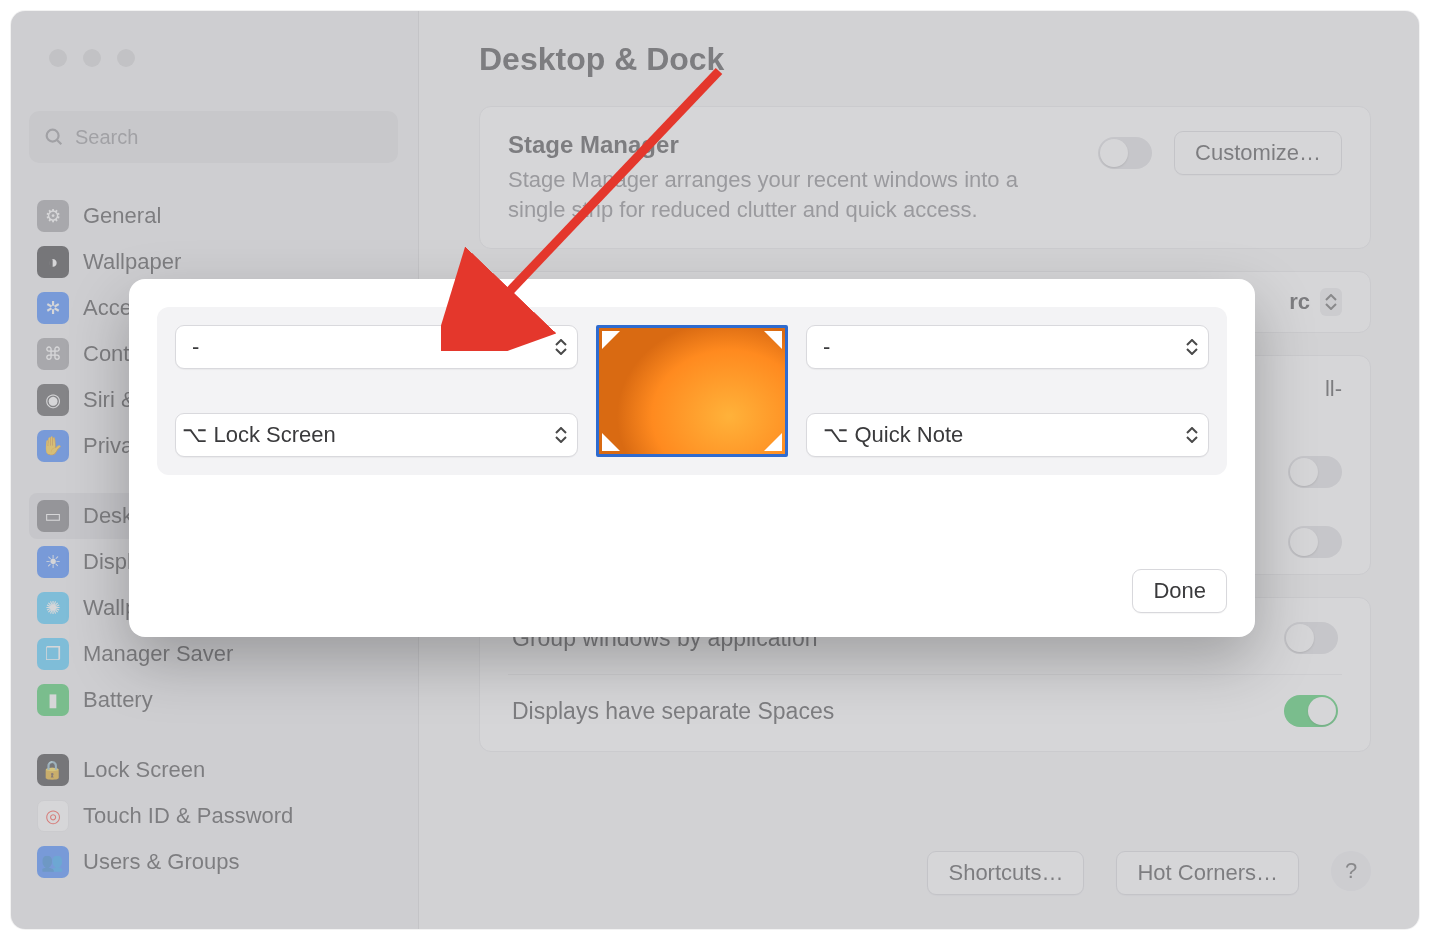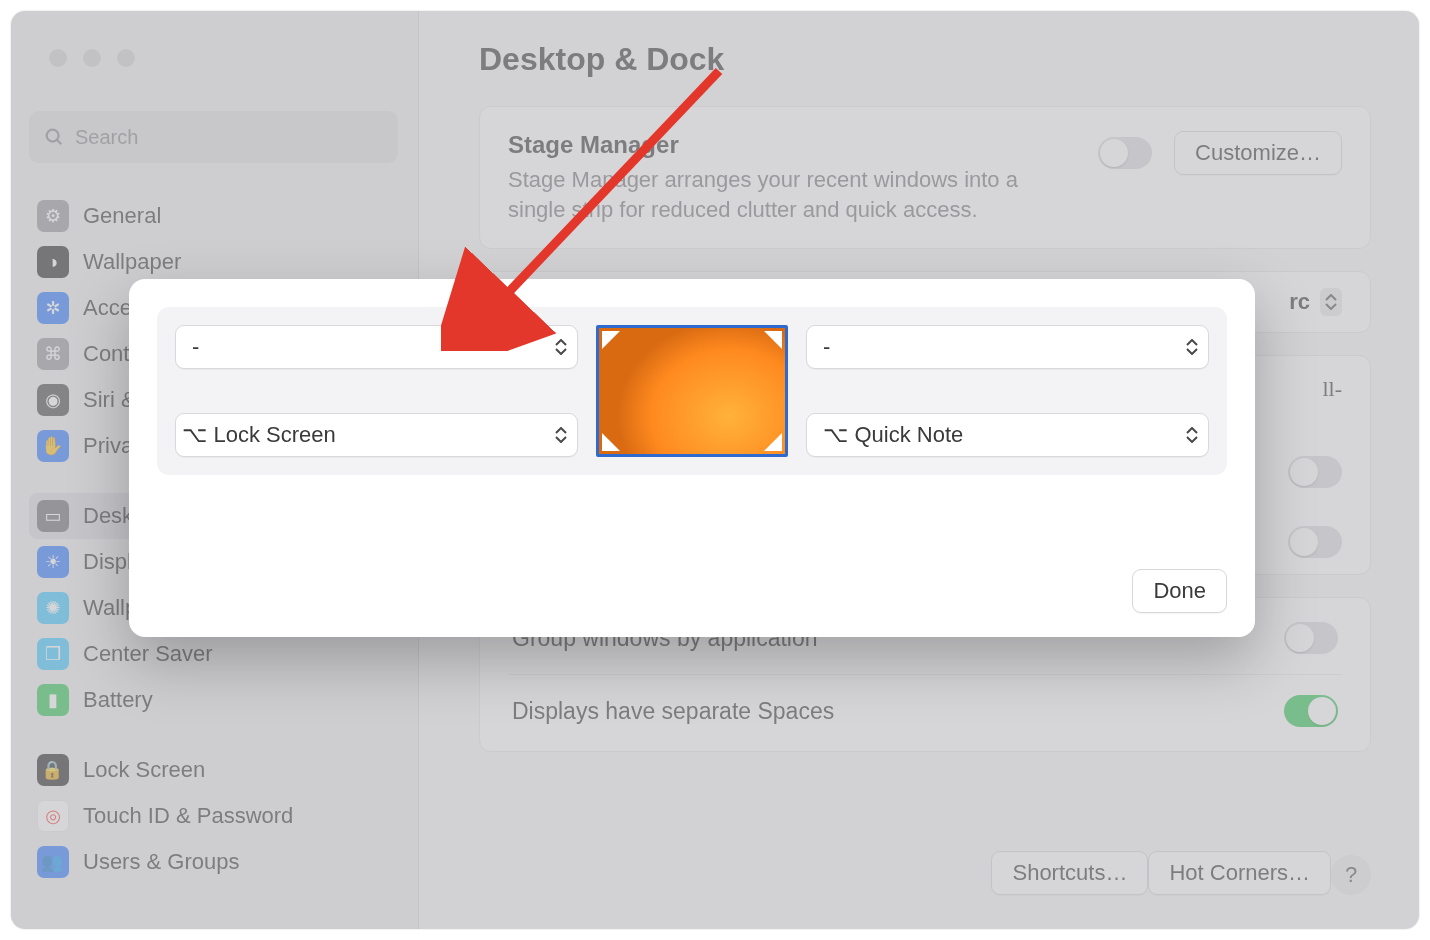--- a/index.html
+++ b/index.html
@@ -74,21 +74,21 @@
   .setting-row {
     display:flex; align-items:center; justify-content:space-between;
     padding:20px 4px; font-size:23px; color:#3a3a3c;
     border-top:1px solid #ececee;
   }
   .setting-row:first-child{ border-top:none;justify-content:space-between; }
   .chevy {
     width:22px; height:28px; display:flex; flex-direction:column; align-items:center; justify-content:center;
     background:#e8e8eb; border-radius:6px; color:#555;
   }
-  .footer-btns { position:absolute; right:48px; bottom:34px; display:flex; gap:0; align-items:flex-end; }
+  .footer-btns { position:absolute; right:48px; bottom:34px; display:flex; gap:32px; align-items:flex-start; }
   .help-btn {
     width:40px; height:40px; border-radius:50%; background:#eaeaee;
     display:flex; align-items:center; justify-content:center; font-size:22px; color:#555;
   }
   
   .overlay {
     position:absolute; inset:0; background:rgba(180,180,184,.55);
   }
   .modal {
     position:absolute; left:118px; top:268px; width:1126px; height:358px;
@@ -187,21 +187,21 @@
         <div class="nav-item">
           <div class="nav-icon" style="background: rgb(47, 123, 255);">☀︎</div>
           <span>Displays</span>
         </div>
         <div class="nav-item">
           <div class="nav-icon" style="background: rgb(63, 200, 255);">✺</div>
           <span>Wallpaper</span>
         </div>
         <div class="nav-item">
           <div class="nav-icon" style="background: rgb(63, 200, 255);">❒</div>
-          <span>Center Saver</span>
+          <span>Manager Saver</span>
         </div>
         <div class="nav-item">
           <div class="nav-icon" style="background: rgb(52, 199, 89);">▮</div>
           <span>Battery</span>
         </div>
         <div class="nav-gap"></div>
         <div class="nav-item">
           <div class="nav-icon" style="background: rgb(43, 43, 45);">🔒</div>
           <span>Lock Screen</span>
         </div>
@@ -240,21 +240,21 @@
               <path d="M1 6 L6 1 L11 6" stroke="#555" stroke-width="2" fill="none"></path>
             </svg>
           <svg width="12" height="8" viewBox="0 0 12 8">
               <path d="M1 2 L6 7 L11 2" stroke="#555" stroke-width="2" fill="none"></path>
             </svg>
         </div>
       </div>
     </div>
 
     <div class="card" style="padding:16px 28px; min-height:220px; position:relative;">
-      <div style="position:absolute; right:28px; top:20px; font-size:22px; color:#3a3a3c;font-family:Liberation Serif, serif;">ll-</div>
+      <div style="position:absolute; right:28px; top:20px; font-size:22px; color:#3a3a3c;">ll-</div>
       <div class="toggle" style="position:absolute; right:28px; top:100px;"></div>
       <div class="toggle" style="position:absolute; right:28px; top:170px;"></div>
     </div>
 
     <div class="card" style="padding:4px 28px;">
       <div class="setting-row">
         <span>Group windows by application</span>
         <div class="toggle"></div>
       </div>
       <div class="setting-row">

